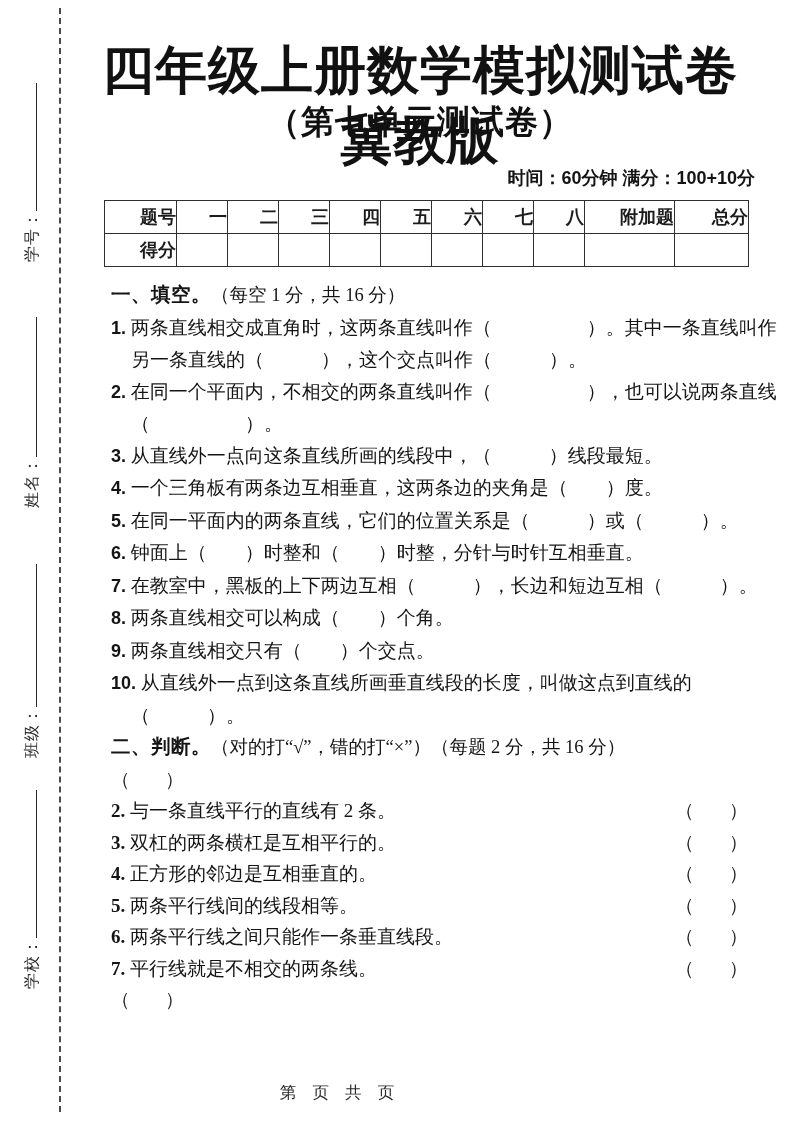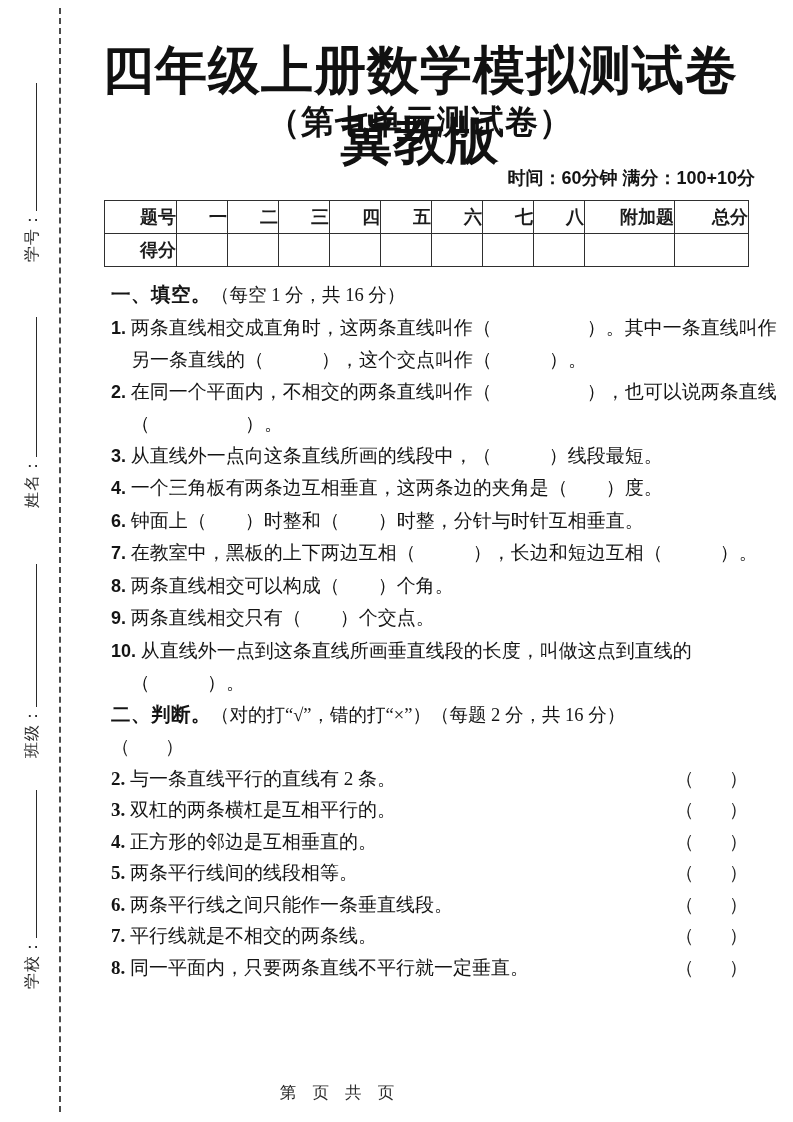--- a/index.html
+++ b/index.html
@@ -149,20 +149,21 @@
   <div class="content">
 
     <div class="sec-head">
       <b>一、填空。</b><span class="note">（每空 1 分，共 16 分）</span>
     </div>
 
     <div class="q"><b>1.</b> <span>两条直线相交成直角时，这两条直线叫作（　　　　　）。其中一条直线叫作另一条直线的（　　　），这个交点叫作（　　　）。</span></div>
     <div class="q"><b>2.</b> <span>在同一个平面内，不相交的两条直线叫作（　　　　　），也可以说两条直线（　　　　　）。</span></div>
     <div class="q"><b>3.</b> <span>从直线外一点向这条直线所画的线段中，（　　　）线段最短。</span></div>
     <div class="q"><b>4.</b> <span>一个三角板有两条边互相垂直，这两条边的夹角是（　　）度。</span></div>
+    <div class="q"><b>5.</b> <span>在同一平面内的两条直线，它们的位置关系是（　　　）或（　　　）。</span></div>
     <div class="q"><b>6.</b> <span>钟面上（　　）时整和（　　）时整，分针与时针互相垂直。</span></div>
     <div class="q"><b>7.</b> <span>在教室中，黑板的上下两边互相（　　　），长边和短边互相（　　　）。</span></div>
     <div class="q"><b>8.</b> <span>两条直线相交可以构成（　　）个角。</span></div>
     <div class="q"><b>9.</b> <span>两条直线相交只有（　　）个交点。</span></div>
     <div class="q"><b>10.</b> <span>从直线外一点到这条直线所画垂直线段的长度，叫做这点到直线的（　　　）。</span></div>
 
     <div class="sec-head">
       <b>二、判断。</b><span class="note">（对的打“√”，错的打“×”）（每题 2 分，共 16 分）</span>
     </div>
 
@@ -187,21 +188,20 @@
     </div>
     <div class="jq">
       <div class="jq-text"><b>6.</b> <span>两条平行线之间只能作一条垂直线段。</span></div>
       <span class="jq-ans">（　）</span>
     </div>
     <div class="jq">
       <div class="jq-text"><b>7.</b> <span>平行线就是不相交的两条线。</span></div>
       <span class="jq-ans">（　）</span>
     </div>
     <div class="jq">
-      <div class="jq-text"><b>8.</b> <span>同一平面内，只要两条直线不平行就一定垂直。</span></div>
       <span class="jq-ans">（　）</span>
     </div>
 
   </div>
 
   <div class="footer">第 页 共 页</div>
 
 </div>
 
 </body></html>

